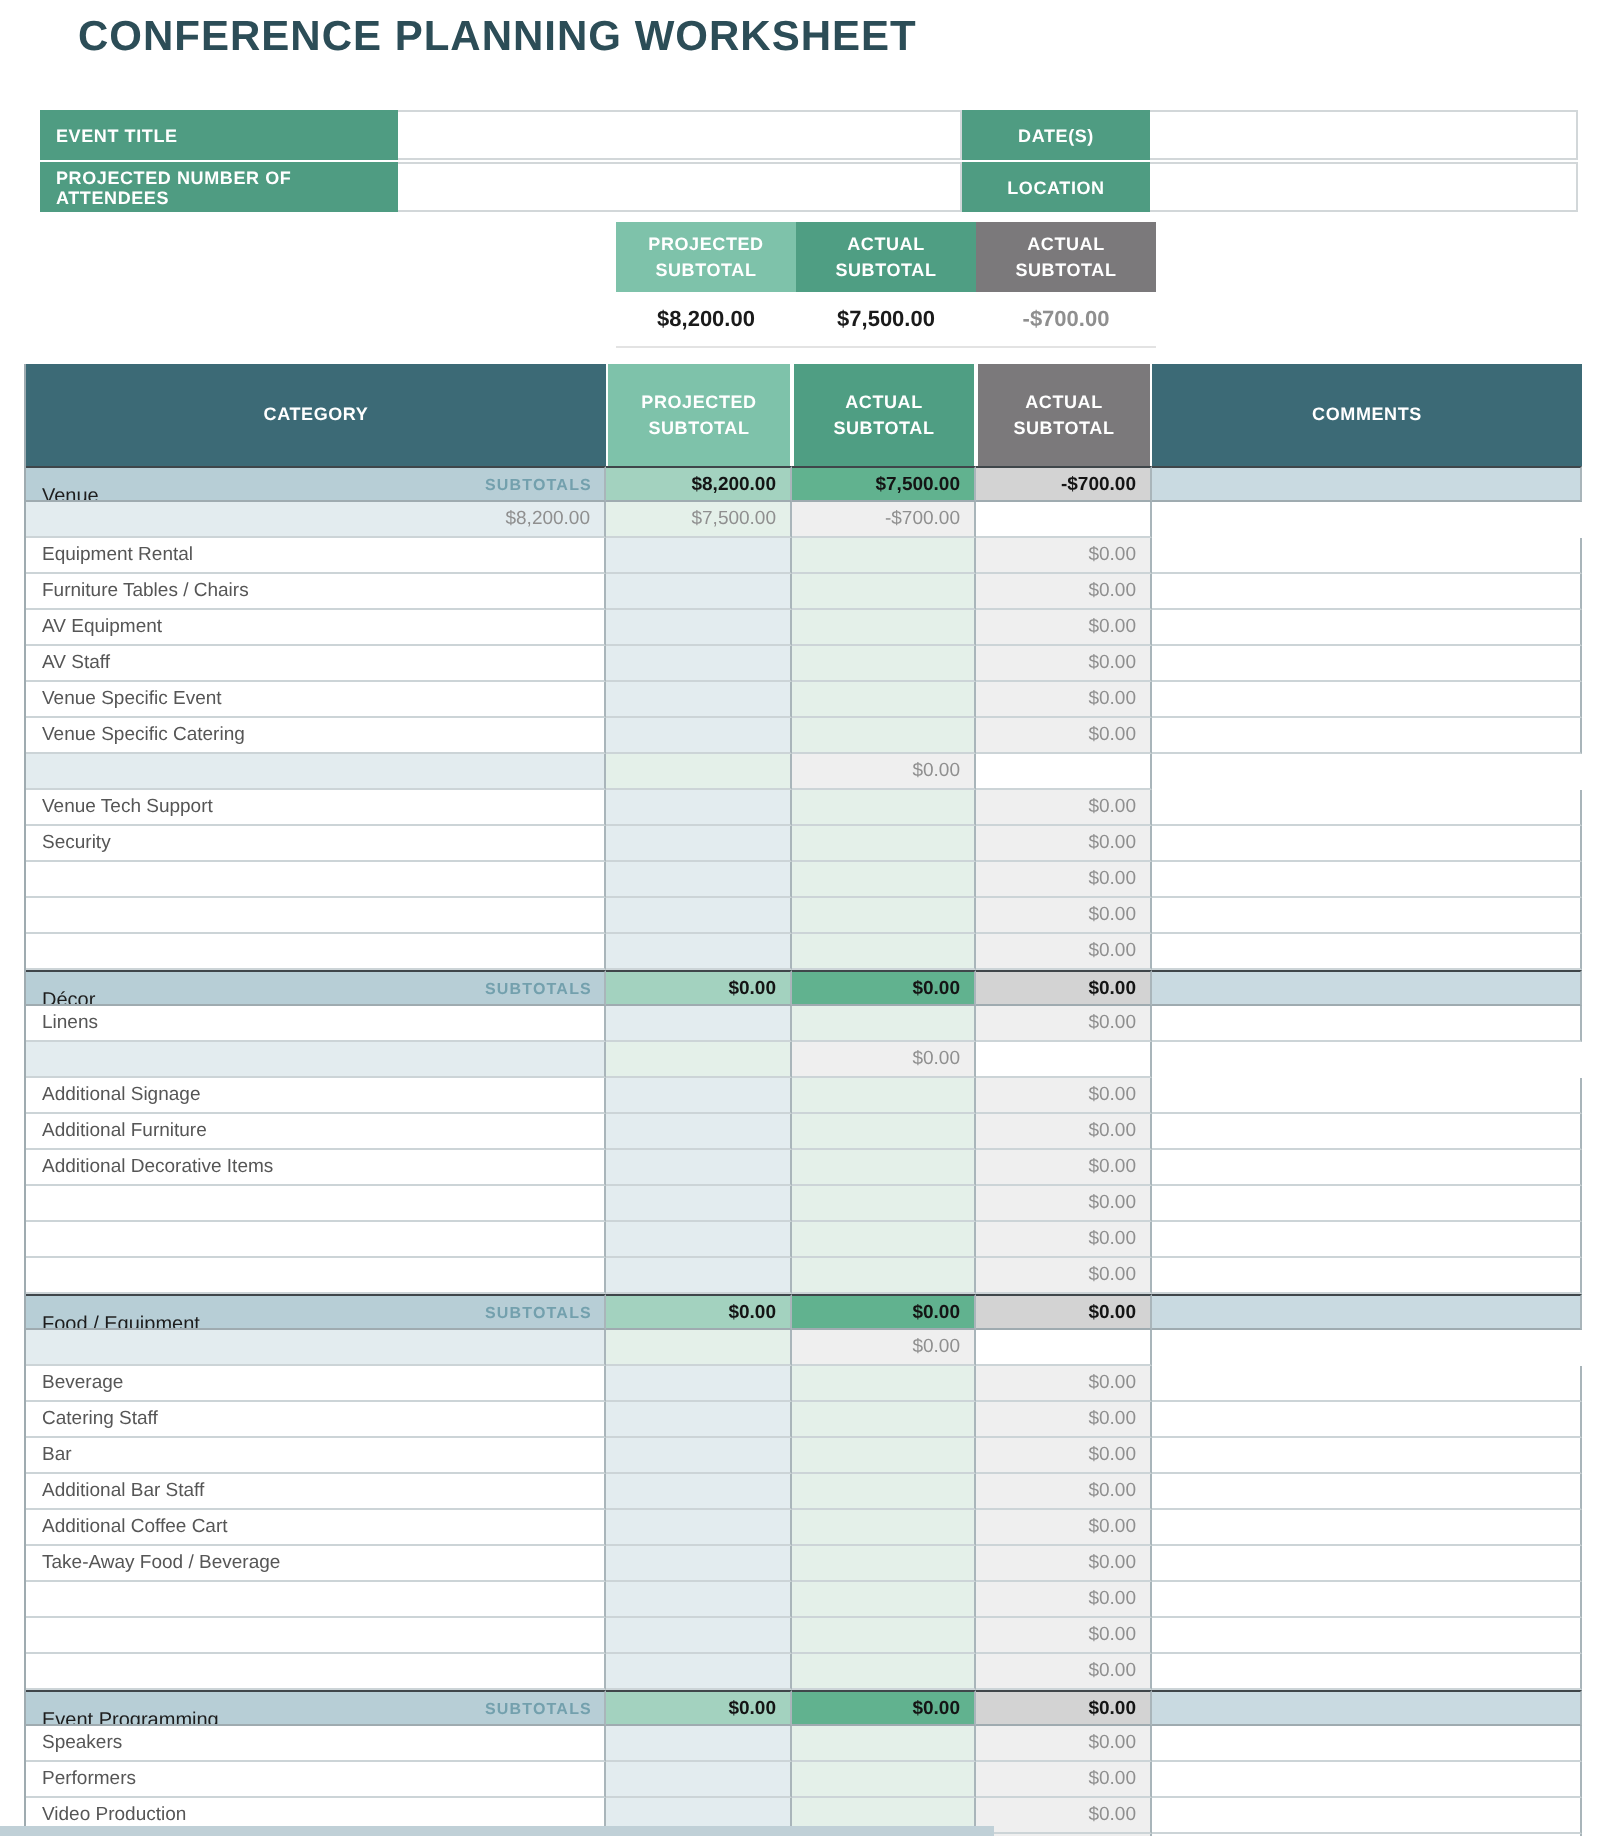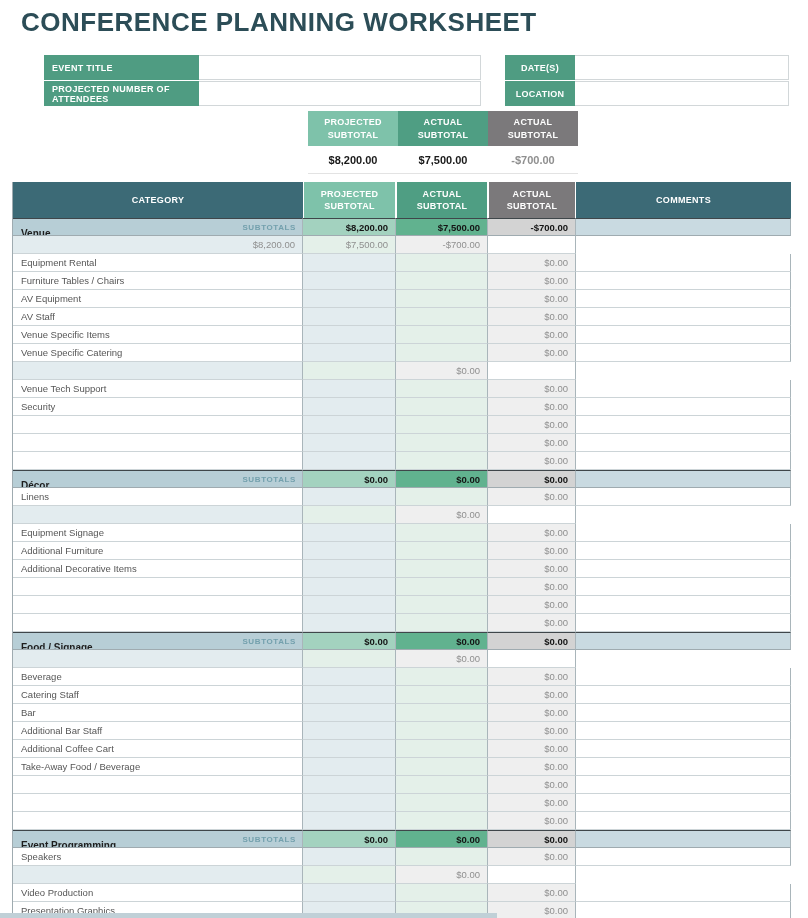--- a/index.html
+++ b/index.html
@@ -1,36 +1,36 @@
 <!DOCTYPE html>
 <html><head>
 <meta charset="utf-8">
 <style>
   * { margin:0; padding:0; box-sizing:border-box; }
   html,body { width:808px; height:918px; background:#ffffff; overflow:hidden;
               font-family:"Liberation Sans", sans-serif; }
 
   
   .page-title {
-    position:absolute; left:21px; top:7px;
-    font-size:26px; font-weight:bold; letter-spacing:0.5px;
+    position:absolute; left:39px; top:7px;
+    font-size:21px; font-weight:bold; letter-spacing:0.5px;
     color:#2c4d57;
   }
 
   
   .info-grid {
     position:absolute; left:20px; top:55px;
     display:grid;
     grid-template-columns:179px 282px 94px 214px;
     grid-template-rows:25px 25px;
     row-gap:1px;
   }
   .info-label {
     background:#4f9c82; color:#ffffff; font-weight:bold; font-size:9px;
-    display:flex; align-items:center; letter-spacing:0.3px;margin-left:24px;
+    display:flex; align-items:center; letter-spacing:0.3px;
   }
   .info-label.left-align { padding-left:8px; }
   .info-label.center { justify-content:center; }
   .info-input {
     background:#ffffff; border:1px solid #d2d7d9; border-left:none;
     font-size:10px; color:#444; padding:0 6px; display:flex; align-items:center;
   }
 
   
   .summary-headers {
@@ -52,21 +52,21 @@
     width:90px; height:27px; display:flex; align-items:center; justify-content:center;
     font-size:11px; font-weight:bold; color:#1a1a1a;
   }
   .summary-value.neg { color:#8f8f8f; }
 
   
   .budget-table {
     position:absolute; left:12px; top:182px; width:779px;
     border-left:1px solid #9fabb0;
   }
-  .thead { display:grid; grid-template-columns:290px 93px 92px 88px 215px; height:36px; }
+  .thead { display:grid; grid-template-columns:290px 93px 92px 88px 215px; height:51px; }
   .th {
     display:flex; align-items:center; justify-content:center; text-align:center;
     color:#ffffff; font-weight:bold; font-size:9px; line-height:1.35; letter-spacing:0.3px;
     background:#3c6a76; padding:0 6px;
   }
   .th.money { border-left:1px solid #ffffff; border-right:1px solid #ffffff; }
   .th.projected { background:#7ec2aa; }
   .th.actual    { background:#4f9e83; }
   .th.diff      { background:#7b797b; }
 
@@ -78,21 +78,21 @@
   .cell.label  { padding-left:8px; color:#565656; background:#ffffff; justify-content:flex-start; }
   .cell.money  { justify-content:flex-end; padding-right:7px; color:#8f8f8f; }
   .cell.p      { background:#e3ecef; }
   .cell.a      { background:#e4f0e9; }
   .cell.d      { background:#efefef; }
   .cell.comments { background:#ffffff; }
 
   
   .trow.section .cell { border-top:1px solid #3f464a; border-bottom:1px solid #9fabb0; }
   .trow.section .cell.label { background:#b7ced6; justify-content:space-between; padding-right:6px; }
-  .section-name { font-weight:bold; color:#1d1d1d; font-size:10px;margin-top:12px; }
+  .section-name { font-weight:normal; color:#1d1d1d; font-size:10px;margin-top:12px; }
   .subtotals-tag { font-weight:bold; color:#73a0ad; font-size:8px; letter-spacing:0.6px; }
   .trow.section .cell.p { background:#a3d2bf; }
   .trow.section .cell.a { background:#61b28f; }
   .trow.section .cell.d { background:#d3d3d3; }
   .trow.section .cell.money { font-weight:bold; color:#141414; }
   .trow.section .cell.comments { background:#c9dae1; }
 
   
   .bottom-artifact {
     position:absolute; left:0; top:913px; width:497px; height:5px; background:#c0d0d7;
@@ -172,21 +172,21 @@
         <div class="cell comments"></div>
       </div>
       <div class="trow">
         <div class="cell label">AV Staff</div>
         <div class="cell money p"></div>
         <div class="cell money a"></div>
         <div class="cell money d">$0.00</div>
         <div class="cell comments"></div>
       </div>
       <div class="trow">
-        <div class="cell label">Venue Specific Items</div>
+        <div class="cell label">Venue Specific Event</div>
         <div class="cell money p"></div>
         <div class="cell money a"></div>
         <div class="cell money d">$0.00</div>
         <div class="cell comments"></div>
       </div>
       <div class="trow">
         <div class="cell label">Venue Specific Catering</div>
         <div class="cell money p"></div>
         <div class="cell money a"></div>
         <div class="cell money d">$0.00</div>
@@ -250,21 +250,21 @@
         <div class="cell money d">$0.00</div>
         <div class="cell comments"></div>
       </div>
       <div class="trow">
         <div class="cell money p"></div>
         <div class="cell money a"></div>
         <div class="cell money d">$0.00</div>
         <div class="cell comments"></div>
       </div>
       <div class="trow">
-        <div class="cell label">Equipment Signage</div>
+        <div class="cell label">Additional Signage</div>
         <div class="cell money p"></div>
         <div class="cell money a"></div>
         <div class="cell money d">$0.00</div>
         <div class="cell comments"></div>
       </div>
       <div class="trow">
         <div class="cell label">Additional Furniture</div>
         <div class="cell money p"></div>
         <div class="cell money a"></div>
         <div class="cell money d">$0.00</div>
@@ -293,21 +293,21 @@
       </div>
       <div class="trow">
         <div class="cell label"></div>
         <div class="cell money p"></div>
         <div class="cell money a"></div>
         <div class="cell money d">$0.00</div>
         <div class="cell comments"></div>
       </div>
       <div class="trow section">
         <div class="cell label">
-          <span class="section-name">Food / Signage</span>
+          <span class="section-name">Food / Equipment</span>
           <span class="subtotals-tag">SUBTOTALS</span>
         </div>
         <div class="cell money p">$0.00</div>
         <div class="cell money a">$0.00</div>
         <div class="cell money d">$0.00</div>
         <div class="cell comments"></div>
       </div>
       <div class="trow">
         <div class="cell money p"></div>
         <div class="cell money a"></div>
@@ -388,20 +388,21 @@
         <div class="cell comments"></div>
       </div>
       <div class="trow">
         <div class="cell label">Speakers</div>
         <div class="cell money p"></div>
         <div class="cell money a"></div>
         <div class="cell money d">$0.00</div>
         <div class="cell comments"></div>
       </div>
       <div class="trow">
+        <div class="cell label">Performers</div>
         <div class="cell money p"></div>
         <div class="cell money a"></div>
         <div class="cell money d">$0.00</div>
         <div class="cell comments"></div>
       </div>
       <div class="trow">
         <div class="cell label">Video Production</div>
         <div class="cell money p"></div>
         <div class="cell money a"></div>
         <div class="cell money d">$0.00</div>

